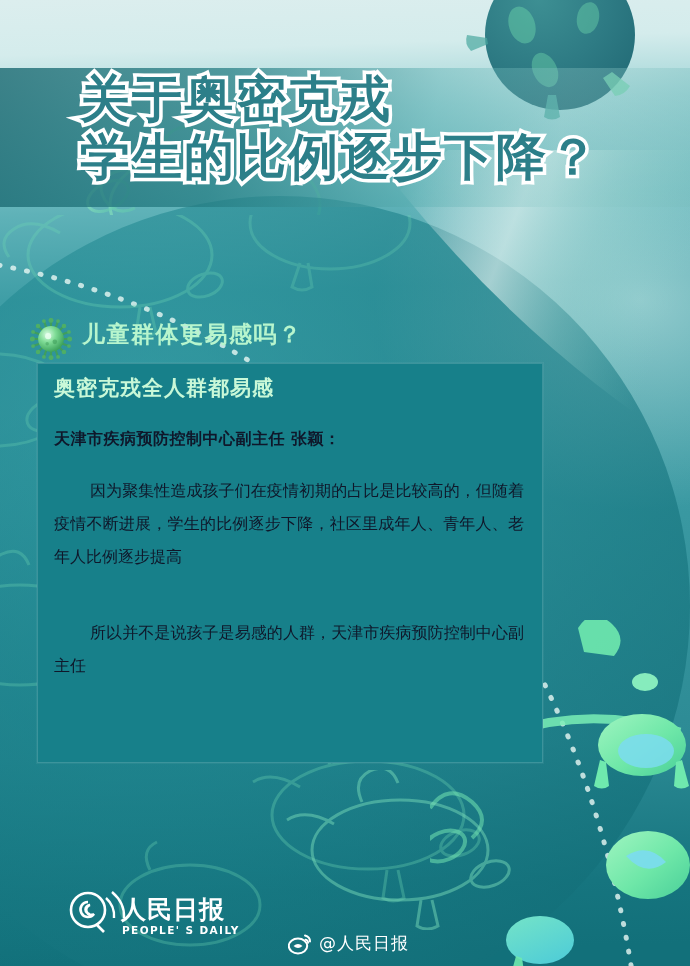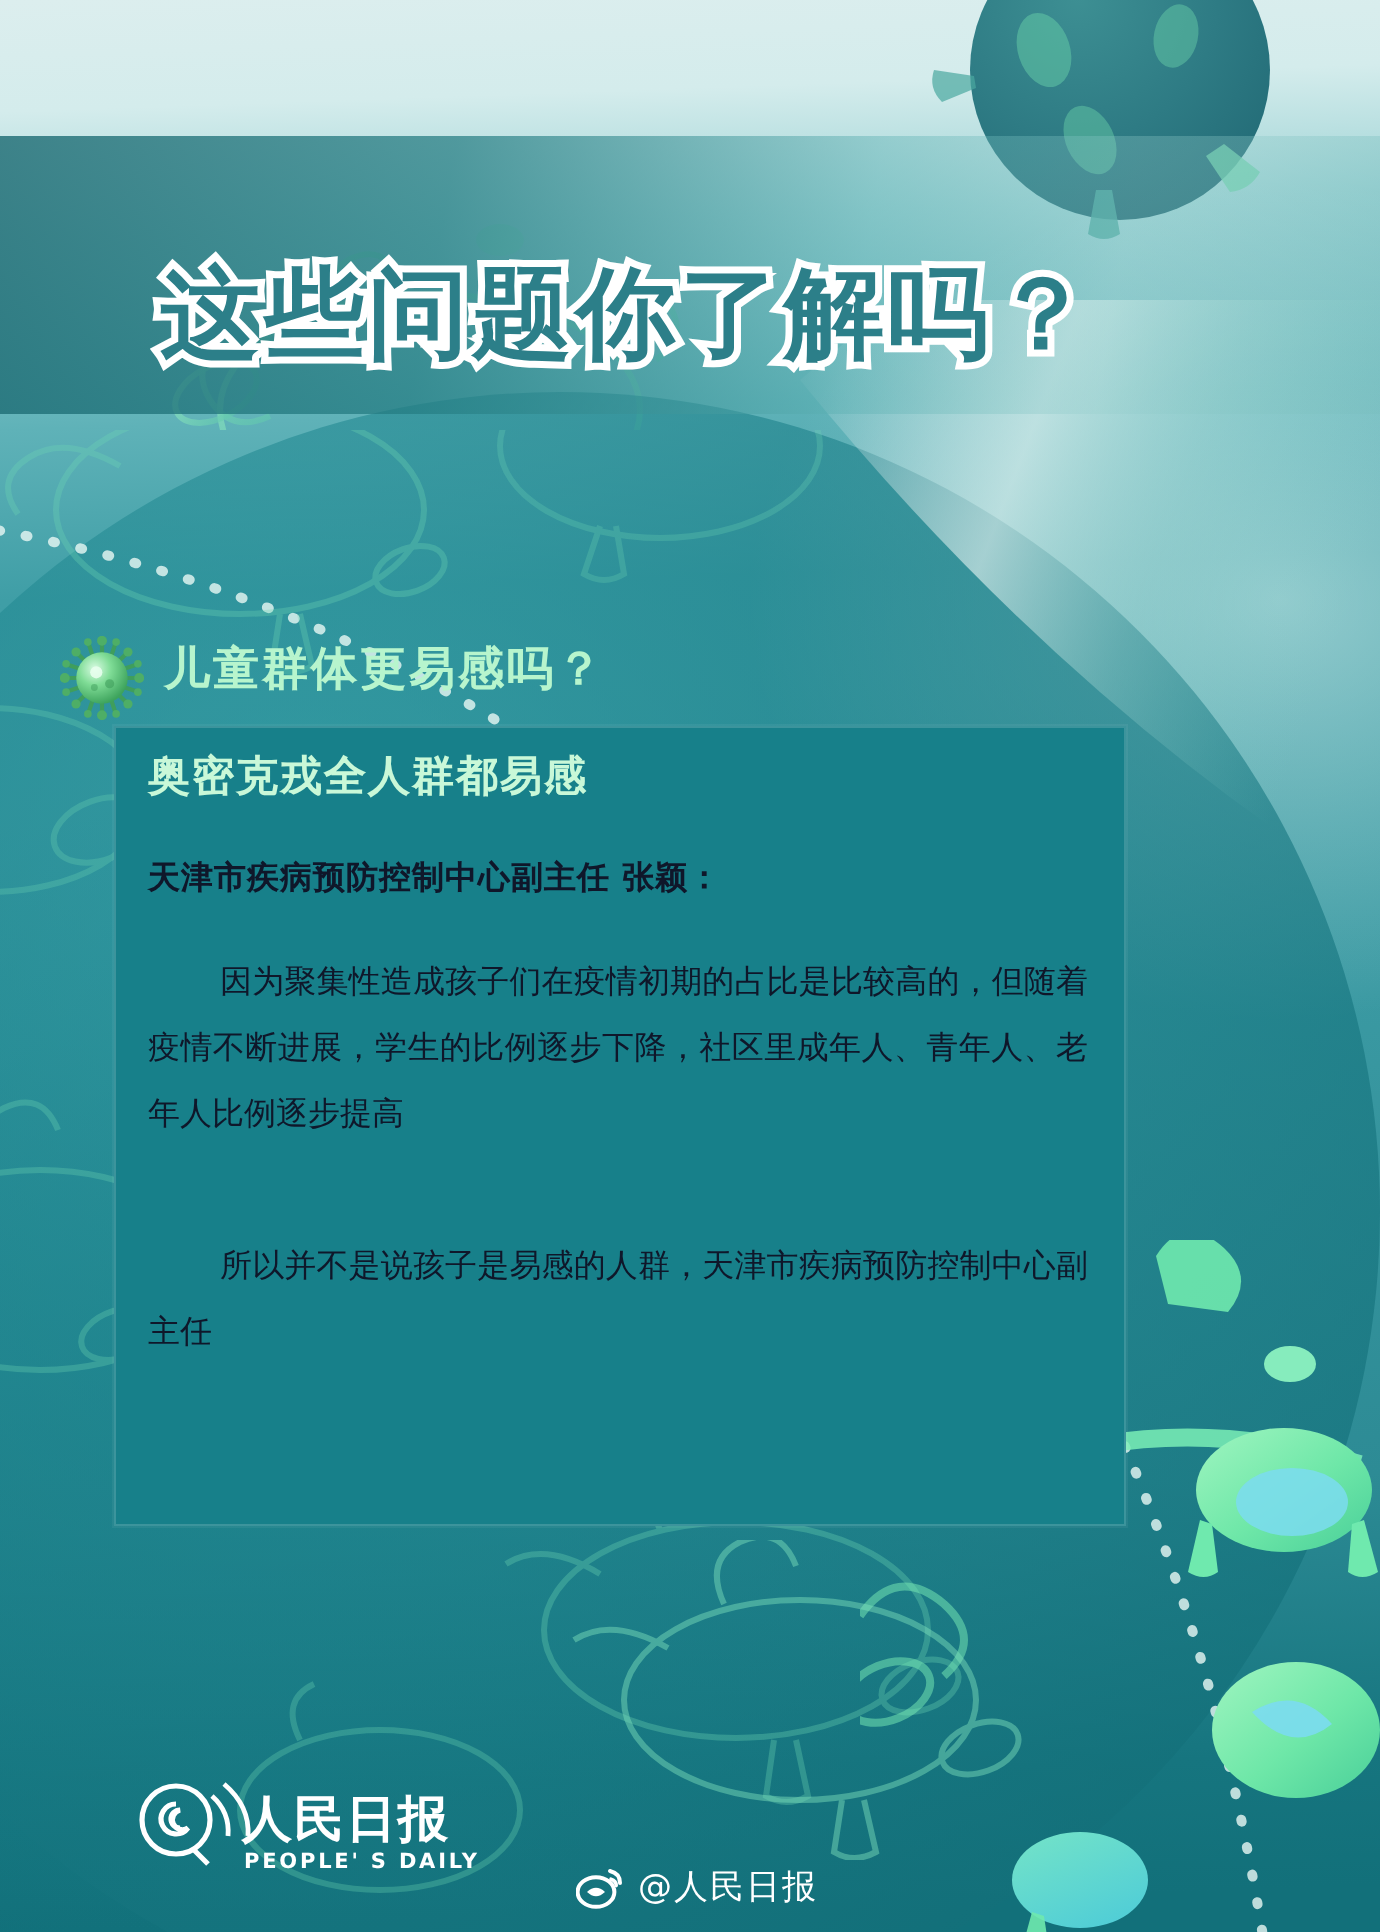--- a/index.html
+++ b/index.html
@@ -45,21 +45,21 @@
   
   .sechead{position:absolute;left:30px;top:316px;width:500px;height:48px;}
   .virusicon{position:absolute;left:0;top:2px;width:42px;height:42px;}
   .sechead .lbl{
     position:absolute;left:52px;top:3px;font-size:23px;font-weight:bold;
     color:#b7f5cd;letter-spacing:1.5px;white-space:nowrap;
     font-family:"DejaVu Sans","Liberation Sans",sans-serif;
   }
   
   .card{
-    position:absolute;left:57px;top:363px;width:504px;height:398px;
+    position:absolute;left:37px;top:363px;width:504px;height:398px;
     background:#17808a;border:1px solid rgba(255,255,255,0.16);
     box-shadow:0 0 0 1px rgba(255,255,255,0.05);
   }
   .card .subtitle{
     position:absolute;left:16px;top:10px;font-size:21px;font-weight:bold;
     color:#c9f8d8;letter-spacing:1px;white-space:nowrap;
     font-family:"DejaVu Sans","Liberation Sans",sans-serif;
   }
   .card .byline{
     position:absolute;left:16px;top:65px;font-size:16px;font-weight:bold;
@@ -214,21 +214,22 @@
         <path d="M112 32 q-10 -22 8 -31 q20 -9 28 12"></path>
         <path d="M84 54 q-28 -16 -47 -4"></path>
         <path d="M182 130 l6 26 q-11 6 -21 0 l4 -26"></path>
         <ellipse cx="240" cy="104" rx="20" ry="12" transform="rotate(-20 240 104)"></ellipse>
       </g>
     </svg>
   </div>
 
   <div class="titleband"></div>
   <div class="titlewrap">
-    <div class="tline t2"><span class="fill">这些问题你了解吗？</span></div>
+    <div class="tline t1"><span class="fill">关于奥密克戎</span></div>
+    <div class="tline t2"><span class="fill">学生的比例逐步下降？</span></div>
   </div>
 
   <div class="sechead">
     <svg class="virusicon" viewBox="0 0 44 44">
       <defs>
         <radialGradient id="vg" cx="36%" cy="32%" r="70%">
           <stop offset="0%" stop-color="#d8fbe2"></stop>
           <stop offset="45%" stop-color="#7fdc96"></stop>
           <stop offset="100%" stop-color="#3da35c"></stop>
         </radialGradient>

